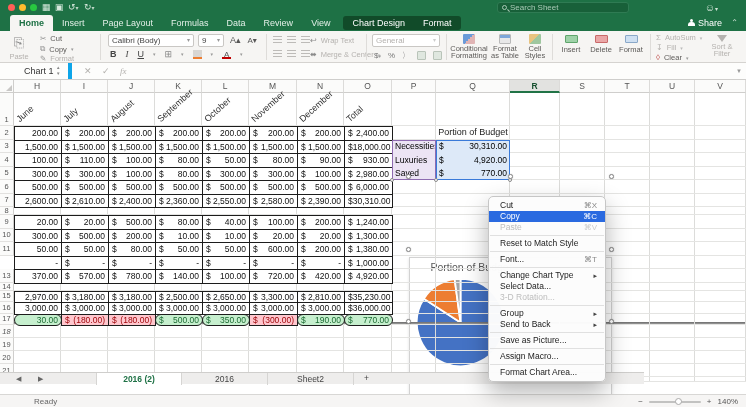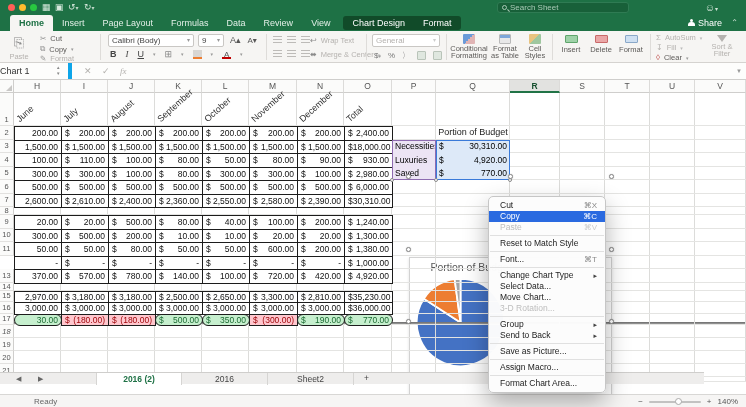--- a/index.html
+++ b/index.html
@@ -42,21 +42,21 @@
   .ricon{color:#8a8a8a;}
   .minibox{border:1px solid #c9c7c4;background:#fff;border-radius:2px;padding:0 3px;font-size:8px;line-height:11px;color:#444;}
   .btnrow{position:absolute;display:flex;align-items:center;gap:4px;}
   .lines{display:inline-block;width:9px;height:7px;background:repeating-linear-gradient(#bdbbb8 0 1px,transparent 1px 3px);}
   .cbar{display:inline-block;width:9px;height:9px;position:relative;}
   .cbar::after{content:"";position:absolute;left:0;bottom:0;width:9px;height:2px;}
   .sq{display:inline-block;width:9px;height:9px;border-radius:1px;}
 
   
   #formulabar{position:absolute;left:0;top:63px;width:746px;height:17px;background:#fdfdfc;border-bottom:1px solid #cfcecc;}
-  #namebox{position:absolute;left:0;top:0;width:72px;height:16px;border-right:4px solid #0ea5e9;font-size:9px;line-height:16px;color:#333;padding-left:0;}
+  #namebox{position:absolute;left:0;top:0;width:72px;height:16px;border-right:4px solid #0ea5e9;font-size:9px;line-height:16px;color:#333;padding-left:24px;}
   #stepper{position:absolute;left:56px;top:2px;font-size:4.5px;color:#888;line-height:6px;text-align:center;}
   .fbtn{position:absolute;top:0;font-size:9px;line-height:16px;color:#b3b1ae;}
   #fx{font-style:italic;font-family:"Liberation Serif",serif;}
   #fb-caret{position:absolute;right:4px;top:5px;font-size:6px;color:#999;}
 
   
   #sheet{position:absolute;left:0;top:80px;width:746px;height:302px;background:#fff;}
   #corner{position:absolute;left:0;top:0;width:14px;height:13px;background:#fbfbfa;border-right:1px solid #cfcecc;border-bottom:1px solid #cfcecc;}
   #corner::after{content:"";position:absolute;right:1px;bottom:1px;border-left:6px solid transparent;border-bottom:6px solid #c9c8c6;}
   .colhdr{position:absolute;top:0;height:13px;background:#fbfbfa;border-right:1px solid #dcdbd9;border-bottom:1px solid #cfcecc;font-size:8.5px;color:#555;text-align:center;line-height:13px;}
@@ -94,21 +94,21 @@
   .mi{display:flex;justify-content:space-between;align-items:center;font-size:8.5px;line-height:11px;color:#222;padding:0 8px 0 11px;}
   .mi .sc{color:#8a8a8a;font-size:8px;}
   .mi.hl{background:#2a6ae0;color:#fff;}
   .mi.hl .sc{color:#fff;}
   .mi.dis{color:#bdbdbd;}
   .mi.dis .sc{color:#ccc;}
   .mi .sub{font-size:7px;color:#444;}
   .msep{height:1px;background:#e0e0e0;margin:2px 1px;}
 
   
-  #tabbar{position:absolute;left:0;top:372px;width:704px;height:12px;background:#eeedec;border-top:1px solid #cfcecc;font-size:8.5px;}
+  #tabbar{position:absolute;left:0;top:372px;width:644px;height:12px;background:#eeedec;border-top:1px solid #cfcecc;font-size:8.5px;}
   .tarrow{position:absolute;top:0;color:#666;font-size:7px;line-height:12px;}
   #sheettabs{position:absolute;left:96px;top:0;height:12px;display:flex;}
   .stab{height:12px;line-height:12px;padding:0 10px;color:#444;border-right:1px solid #d6d5d3;min-width:86px;text-align:center;}
   .stab.active{background:#fff;color:#1e7145;font-weight:bold;border-left:1px solid #d6d5d3;}
   #addsheet{height:12px;line-height:11px;padding:0 10px;color:#444;}
 
   
   #statusbar{position:absolute;left:0;top:394px;width:746px;height:13px;background:#f6f5f4;border-top:1px solid #d8d7d5;font-size:8px;color:#666;}
   #ready{position:absolute;left:34px;top:0;line-height:13px;}
   #zoomctl{position:absolute;right:8px;top:0;display:flex;align-items:center;gap:6px;height:13px;color:#555;}
@@ -851,23 +851,20 @@
         <span class="sc">⌘T</span>
       </div>
       <div class="msep"></div>
       <div class="mi">
         <span>Change Chart Type</span>
         <span class="sub">▸</span>
       </div>
       <div class="mi">
         <span>Select Data...</span>
       </div>
-      <div class="mi">
-        <span>Move Chart...</span>
-      </div>
       <div class="mi dis">
         <span>3-D Rotation...</span>
       </div>
       <div class="msep"></div>
       <div class="mi">
         <span>Group</span>
         <span class="sub">▸</span>
       </div>
       <div class="mi">
         <span>Send to Back</span>

